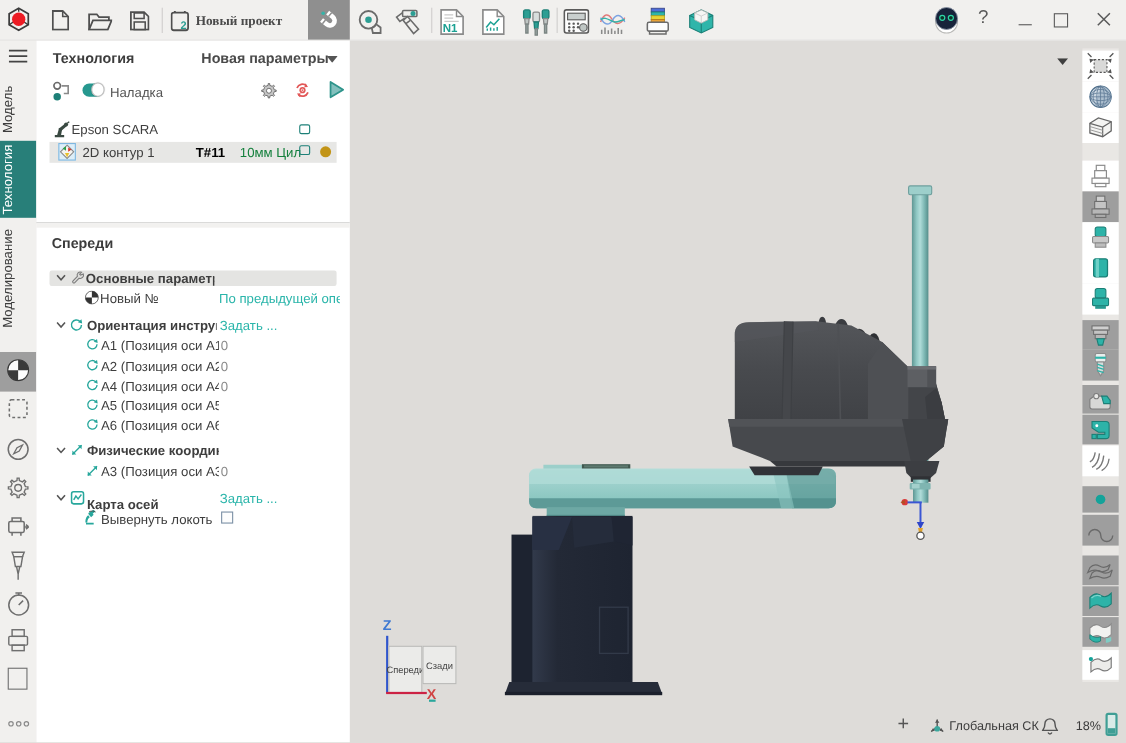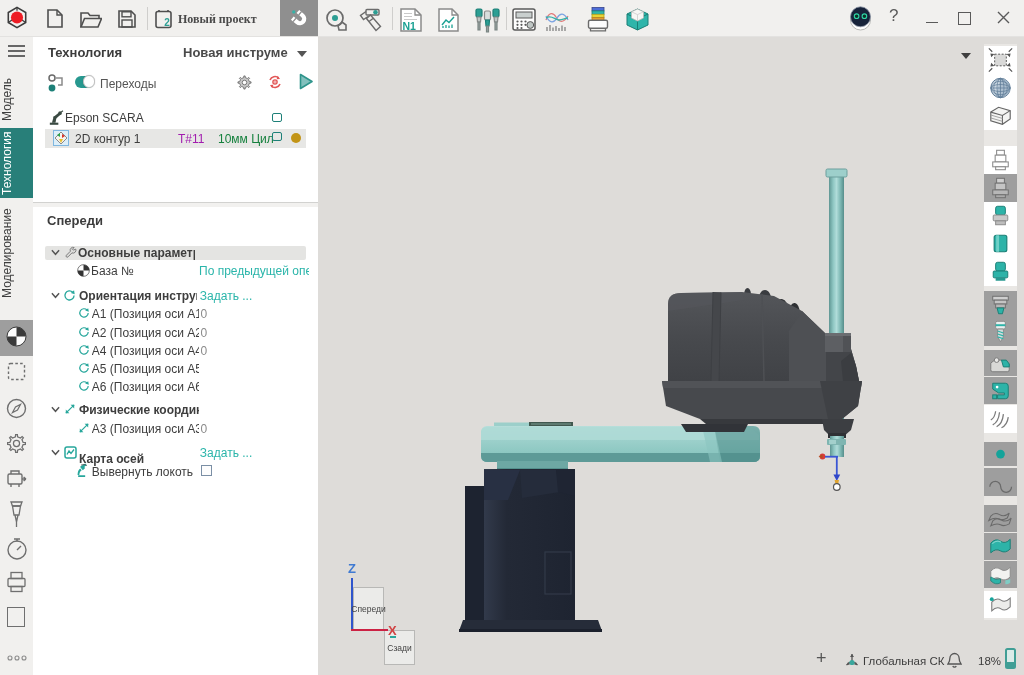--- a/index.html
+++ b/index.html
@@ -123,21 +123,21 @@
   <svg class="abs" style="left:643px;top:16px" width="10" height="6" viewBox="0 0 10 6">
       <path d="M0 0 L10 0 L5 6 Z" fill="#3f3f3f"></path>
     </svg>
 
   <div class="abs" style="left:30px;top:524px;font-size:13px;font-weight:bold;color:#3f7ad2;">Z</div>
   <div class="abs" style="left:33px;top:541px;width:2px;height:52px;background:#2f55cc;"></div>
   <div class="abs" style="left:33px;top:591.5px;width:37px;height:2.5px;background:#cc2244;z-index:6;"></div>
   <div class="abs" style="left:70px;top:586px;font-size:13px;font-weight:bold;color:#d04444;z-index:6;">X</div>
   <div class="abs" style="left:72px;top:599px;width:6px;height:2px;background:#2aa79c;z-index:6;"></div>
   <div class="abs" style="left:35px;top:550px;width:31px;height:43px;background:#ebebe9;border:1px solid #b8b8b6;color:#444;font-size:8.5px;display:flex;align-items:center;justify-content:center;">Спереди</div>
-  <div class="abs" style="left:66px;top:550px;width:31px;height:35px;background:#ebebe9;border:1px solid #b8b8b6;color:#444;font-size:8.5px;display:flex;align-items:center;justify-content:center;margin-top:43px;">Сзади</div>
+  <div class="abs" style="left:66px;top:550px;width:31px;height:35px;background:#ebebe9;border:1px solid #b8b8b6;color:#444;font-size:8.5px;display:flex;align-items:center;justify-content:center;">Сзади</div>
 
   <div class="abs" style="left:498px;top:611px;font-size:18px;color:#555;">+</div>
   <svg class="abs" style="left:526px;top:615px" width="16" height="16" viewBox="0 0 16 16">
     <path d="M8 2 V9 M8 9 L2.5 13 M8 9 L13.5 13" stroke="#555" stroke-width="1.3" fill="none"></path>
     <path d="M8 2 l-2 3 h4 z M2.5 13 l3.4 -.6 -1.7 -2.6 z M13.5 13 l-3.4 -.6 1.7 -2.6 z" fill="#555"></path>
     <circle cx="8" cy="10.5" r="2.6" fill="#3aa79d"></circle>
   </svg>
   <div class="abs" style="left:545px;top:618px;font-size:11.5px;color:#3c3c3c;">Глобальная СК</div>
   <svg class="abs" style="left:629px;top:615px" width="15" height="17" viewBox="0 0 15 17">
     <path d="M7.5 1.5 a4.6 4.6 0 0 1 4.6 4.6 c0 3.5 1.4 5 2 5.9 H.9 c.6-.9 2-2.4 2-5.9 A4.6 4.6 0 0 1 7.5 1.5 Z" fill="none" stroke="#555" stroke-width="1.3"></path>
@@ -500,33 +500,33 @@
   <svg class="abs" style="left:7px;top:617px" width="20" height="8" viewBox="0 0 20 8">
     <circle cx="3" cy="4" r="2" fill="none" stroke="#8a8a8a" stroke-width="1.1"></circle>
     <circle cx="10" cy="4" r="2" fill="none" stroke="#8a8a8a" stroke-width="1.1"></circle>
     <circle cx="17" cy="4" r="2" fill="none" stroke="#8a8a8a" stroke-width="1.1"></circle>
   </svg>
 </div>
 
 <div id="lpanel">
 
   <div class="row b" style="left:15px;top:8px;font-size:13px;color:#3c3c3c;">Технология</div>
-  <div class="row b" style="left:150px;top:8px;font-size:13px;color:#4a4a4a;">Новая инструме</div>
+  <div class="row b" style="left:150px;top:8px;font-size:13px;color:#4a4a4a;">Новая параметры</div>
   <svg class="abs" style="left:264px;top:14px" width="10" height="6" viewBox="0 0 10 6">
       <path d="M0 0 L10 0 L5 6 Z" fill="#555"></path>
     </svg>
 
   <svg class="abs" style="left:14px;top:36px" width="20" height="20" viewBox="0 0 20 20">
     <circle cx="5" cy="5" r="3" fill="none" stroke="#6a6a6a" stroke-width="1.5"></circle>
     <circle cx="5" cy="15" r="3.4" fill="#1d8078"></circle>
     <path d="M9 5 H15 V12 H11" fill="none" stroke="#8a8a8a" stroke-width="1.5"></path>
   </svg>
   <div class="abs" style="left:42px;top:39px;width:19px;height:12px;border-radius:6px;background:#27988f;"></div>
   <div class="abs" style="left:49.5px;top:38px;width:12.5px;height:12.5px;border-radius:50%;background:#fff;border:1px solid #c2c2c2;box-shadow:0 0 1px rgba(0,0,0,.25);"></div>
-  <div class="row" style="left:67px;top:40px;color:#555;">Переходы</div>
+  <div class="row" style="left:67px;top:40px;color:#555;">Наладка</div>
   <svg class="abs" style="left:203px;top:37px" width="17" height="17" viewBox="0 0 24 24">
     <path d="M18.91 10.88 L21.25 11.07 L21.25 12.93 L18.91 13.12 L17.68 16.10 L19.20 17.89 L17.89 19.20 L16.10 17.68 L13.12 18.91 L12.93 21.25 L11.07 21.25 L10.88 18.91 L7.90 17.68 L6.11 19.20 L4.80 17.89 L6.32 16.10 L5.09 13.12 L2.75 12.93 L2.75 11.07 L5.09 10.88 L6.32 7.90 L4.80 6.11 L6.11 4.80 L7.90 6.32 L10.88 5.09 L11.07 2.75 L12.93 2.75 L13.12 5.09 L16.10 6.32 L17.89 4.80 L19.20 6.11 L17.68 7.90 Z M15.2 12 A3.2 3.2 0 1 0 8.8 12 A3.2 3.2 0 1 0 15.2 12 Z" fill="#c6c6c6" fill-rule="evenodd" stroke="#5f5f5f" stroke-width="1.1"></path>
   </svg>
   <svg class="abs" style="left:234px;top:37px" width="16" height="16" viewBox="0 0 24 24">
     <path fill="none" stroke="#e25757" stroke-width="2.4" d="M4.5 9 a8 8 0 0 1 13 -3"></path>
     <path fill="#e25757" d="M19.5 7.5 L16 2.5 L14.5 8 Z"></path>
     <path fill="none" stroke="#e25757" stroke-width="2.4" d="M19.5 15 a8 8 0 0 1 -13 3"></path>
     <path fill="#e25757" d="M4.5 16.5 L8 21.5 L9.5 16 Z"></path>
     <circle cx="12" cy="12" r="4.2" fill="#e25757"></circle>
     <circle cx="12" cy="12" r="1.6" fill="none" stroke="#fff" stroke-width="1"></circle>
@@ -550,21 +550,21 @@
   <div class="abs" style="left:12px;top:92px;width:261px;height:19px;background:#e7e7e5;"></div>
   <div class="abs" style="left:20px;top:93px;width:16px;height:16px;background:#ddeef8;border:1px solid #7fb7e0;">
     <svg width="14" height="14" viewBox="0 0 14 14" style="margin:0 0 0 0">
       <path d="M7 1 L13 7 L7 13 L1 7 Z" fill="#f6f3ee" stroke="#8a8a8a" stroke-width="1"></path>
       <path d="M3 4 L6 2 L6 6 Z" fill="#2ba148"></path>
         <path d="M8 3 L11 5 L8 7 Z" fill="#d8332a"></path>
       <path d="M5 8 L9 8 L7 12 Z" fill="#e8c02d"></path>
     </svg>
   </div>
   <div class="row" style="left:42px;top:95px;text-align:right;">2D контур 1</div>
-  <div class="row" style="left:145px;top:95px;color:#a21caf;">Т#11</div>
+  <div class="row" style="left:145px;top:95px;color:#000000;font-weight:bold;">Т#11</div>
   <div class="row" style="left:185px;top:95px;color:#15803d;">10мм Цил</div>
   <div class="abs" style="left:239px;top:95px;width:10px;height:9px;border:1.5px solid #1d8078;border-radius:2px;"></div>
   <div class="abs" style="left:258px;top:96px;width:10px;height:10px;border-radius:50%;background:#c29416;"></div>
 
   <div class="abs" style="left:0;top:165px;width:285px;height:1px;background:#d2d2d0;"></div>
   <div class="abs" style="left:0;top:166px;width:285px;height:4px;background:#f2f1ef;"></div>
 
   <div class="row b" style="left:14px;top:176px;font-size:13px;color:#3c3c3c;">Спереди</div>
 
   <div class="abs" style="left:12px;top:209px;width:261px;height:14px;background:#e4e4e2;border-radius:2px;"></div>
@@ -574,21 +574,21 @@
   <svg class="abs" style="left:31px;top:208px" width="13" height="14" viewBox="0 0 24 24">
       <path fill="#dcdcda" stroke="#7b7b7b" stroke-width="1.8" d="M21.7 6.7 a5.4 5.4 0 0 1-7 7 L7.4 21 a2.1 2.1 0 0 1-3-3 l7.3-7.3 a5.4 5.4 0 0 1 7-7 l-3.2 3.2 1.6 1.6 z"></path>
     </svg>
   <div class="row b" style="left:45px;top:209px;width:117px;overflow:hidden;">Основные параметры</div>
 
   <svg class="abs" style="left:44px;top:227px" width="13" height="13" viewBox="0 0 20 20">
     <circle cx="10" cy="10" r="9" fill="#fff" stroke="#333"></circle>
     <path d="M10 1 A9 9 0 0 1 19 10 L10 10 Z" fill="#333"></path>
       <path d="M10 19 A9 9 0 0 1 1 10 L10 10 Z" fill="#333"></path>
   </svg>
-  <div class="row" style="left:58px;top:227px;">База №</div>
+  <div class="row" style="left:58px;top:227px;">Новый №</div>
   <div class="row" style="left:166px;top:227px;width:110px;overflow:hidden;color:#2ab5aa;">По предыдущей опер</div>
 
   <svg class="abs" style="left:18px;top:255px" width="9" height="7" viewBox="0 0 10 7">
       <path d="M1 1 L5 5.5 L9 1" fill="none" stroke="#555" stroke-width="1.6"></path>
     </svg>
   <svg class="abs" style="left:30px;top:252px" width="13" height="13" viewBox="0 0 20 20">
       <path fill="none" stroke="#27a79c" stroke-width="2" d="M17 10 a7 7 0 1 1-2-5"></path>
       <path fill="#27a79c" d="M17 2 L18 8 L12 6 Z"></path>
     </svg>
   <div class="row b" style="left:46px;top:252px;width:118px;overflow:hidden;">Ориентация инструме</div>

